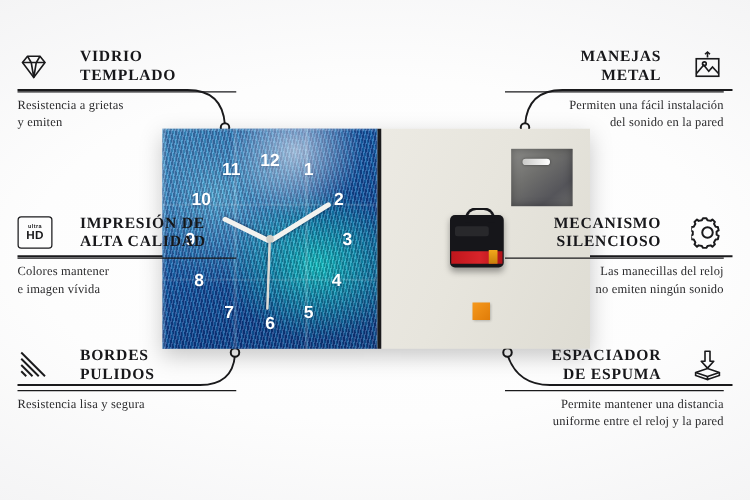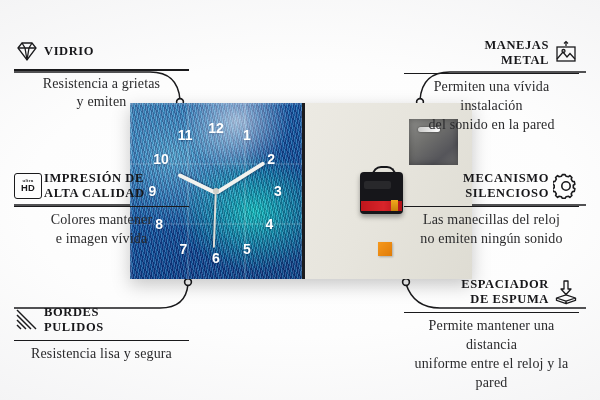--- a/index.html
+++ b/index.html
@@ -78,30 +78,30 @@
      background:linear-gradient(180deg,#f2a81c,#c87f0b);}
   #mech-detail{position:absolute;left:10%;top:22%;width:62%;height:8px;
      background:rgba(255,255,255,.08);border-radius:2px;}
   #foam{position:absolute;left:44%;top:79%;width:14px;height:14px;
      background:linear-gradient(135deg,#f6991d,#e07c08);box-shadow:1px 1px 2px rgba(0,0,0,.25);}
 
   
   .callout{position:absolute;width:175px;}
   .callout.left{left:14px;text-align:left;}
   .callout.right{right:21px;text-align:right;}
-  .c-head{display:flex;align-items:center;gap:4px;}
+  .c-head{display:flex;align-items:center;gap:24px;}
   .callout.right .c-head{flex-direction:row-reverse;}
   .c-title{
     font-family:"Liberation Serif",serif;font-weight:700;font-size:12.5px;
     letter-spacing:.6px;color:#17171a;line-height:1.18;text-transform:uppercase;
   }
   .c-rule{height:1.6px;background:#1a1a1c;margin:5px 0 4px;}
   .c-desc{
-    font-family:"Liberation Serif",serif;font-size:14px;color:#2a2a2c;
-    line-height:1.35;letter-spacing:.15px;text-align:center;
+    font-family:"Liberation Serif",serif;font-size:10px;color:#2a2a2c;
+    line-height:1.35;letter-spacing:.15px;
   }
   .c-icon{width:26px;height:26px;flex:0 0 26px;display:block;}
 
   
   .hd-badge{width:26px;height:24px;border:1.4px solid #1a1a1c;border-radius:3px;
     display:flex;flex-direction:column;align-items:center;justify-content:center;}
   .hd-ultra{font-family:"Liberation Sans",sans-serif;font-size:4.4px;font-weight:700;
     letter-spacing:.3px;color:#1a1a1c;line-height:1;}
   .hd-main{font-family:"Liberation Sans",sans-serif;font-size:9.4px;font-weight:700;
     letter-spacing:.2px;color:#1a1a1c;line-height:1.05;}
@@ -171,20 +171,21 @@
   <div class="callout left" style="top:38px;">
     <div class="c-head">
       <span class="c-icon">
         <svg class="ico" width="26" height="26" viewBox="0 0 26 26" fill="none" stroke="#1a1a1c" stroke-width="1.3">
           <path d="M4 10 L8 5 H18 L22 10 L13 22 Z"></path>
           <path d="M4 10 H22 M8 5 L11 10 L13 22 M18 5 L15 10 L13 22 M11 10 H15"></path>
         </svg>
       </span>
       <span class="c-title">
         <span>VIDRIO</span><br>
+        <span>TEMPLADO</span>
       </span>
     </div>
     <div class="c-rule"></div>
     <div class="c-desc">
       <span>Resistencia a grietas</span><br>
       <span>y emiten</span>
     </div>
   </div>
 
   <div class="callout left" style="top:171px;">
@@ -200,21 +201,21 @@
         <span>ALTA CALIDAD</span>
       </span>
     </div>
     <div class="c-rule"></div>
     <div class="c-desc">
       <span>Colores mantener</span><br>
       <span>e imagen vívida</span>
     </div>
   </div>
 
-  <div class="callout left" style="top:277px;margin-top:28px;">
+  <div class="callout left" style="top:277px;">
     <div class="c-head">
       <span class="c-icon">
         <svg class="ico" width="26" height="26" viewBox="0 0 26 26" fill="none" stroke="#1a1a1c" stroke-width="1.5">
           <path d="M3 3 L22 22"></path>
             <path d="M3 8 L17 22"></path>
             <path d="M3 13 L12 22"></path>
             <path d="M3 18 L7 22"></path>
         </svg>
       </span>
       <span class="c-title">
@@ -239,21 +240,21 @@
           <circle cx="10.5" cy="11" r="1.5"></circle>
         </svg>
       </span>
       <span class="c-title">
         <span>MANEJAS</span><br>
         <span>METAL</span>
       </span>
     </div>
     <div class="c-rule"></div>
     <div class="c-desc">
-      <span>Permiten una vívida instalación</span><br>
+      <span>Permiten una fácil instalación</span><br>
       <span>del sonido en la pared</span>
     </div>
   </div>
 
   <div class="callout right" style="top:171px;">
     <div class="c-head">
       <span class="c-icon">
         <svg class="ico" width="26" height="26" viewBox="0 0 26 26" fill="none" stroke="#1a1a1c" stroke-width="1.6">
           <path d="M13 3.2 l2.6 .5 1.3-1.1 2 1.9 -.7 1.6 1.3 2.3 1.8 .2 .6 2.7 -1.6 .9 0 2.6 1.6 .9 -.6 2.7 -1.8 .2 -1.3 2.3 .7 1.6 -2 1.9 -1.3-1.1 -2.6 .5 -.9 1.6 -2.7 0 -.9-1.6 -2.6-.5 -1.3 1.1 -2-1.9 .7-1.6 -1.3-2.3 -1.8-.2 -.6-2.7 1.6-.9 0-2.6 -1.6-.9 .6-2.7 1.8-.2 1.3-2.3 -.7-1.6 2-1.9 1.3 1.1 2.6-.5 .9-1.6 2.7 0 z" stroke-linejoin="round"></path>
           <circle cx="13" cy="13" r="4.2"></circle>

